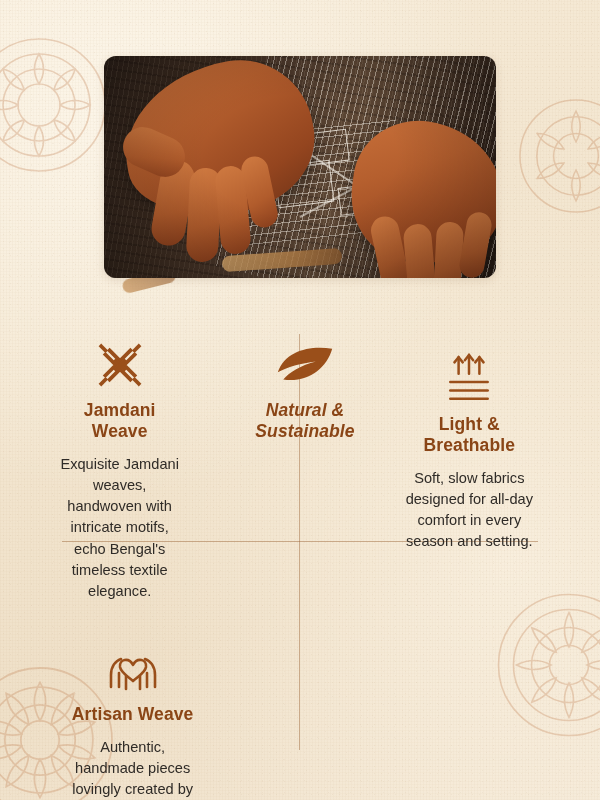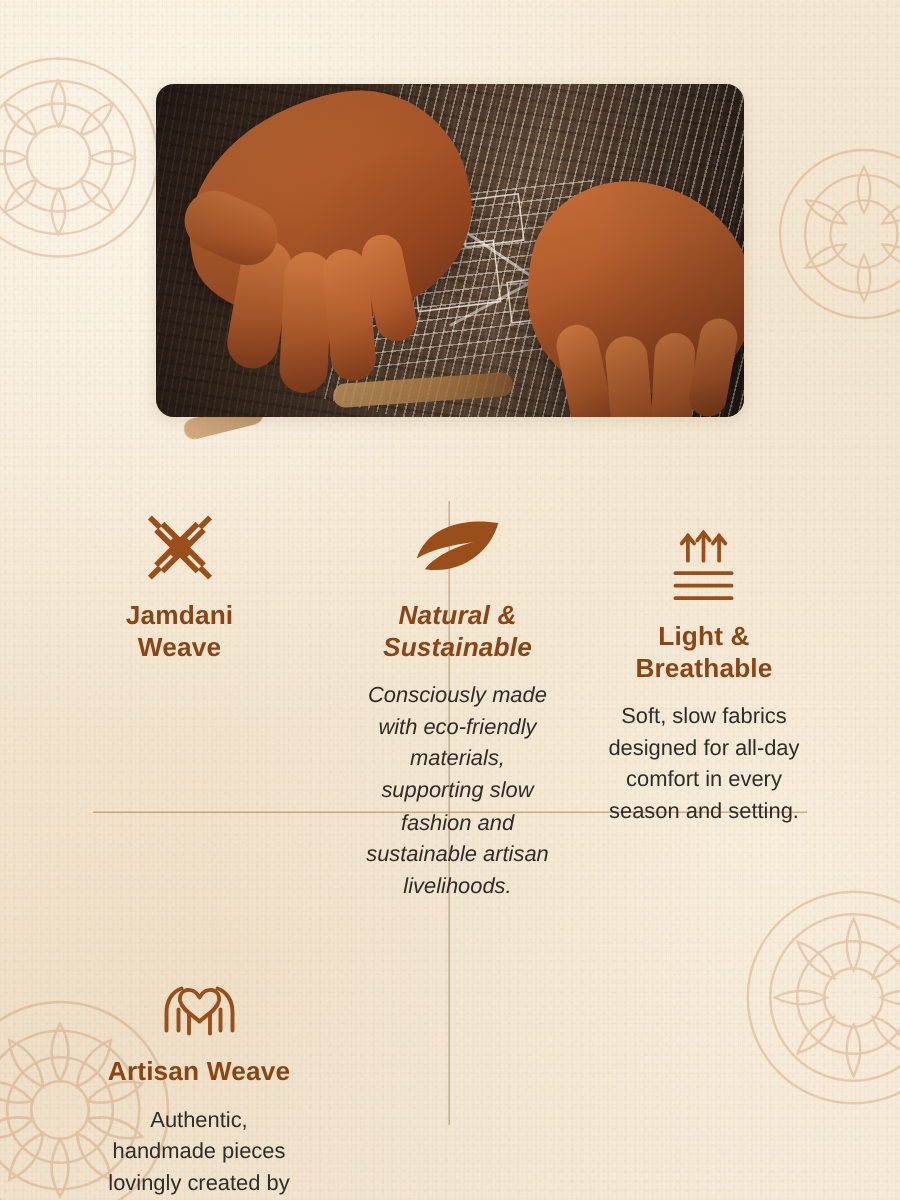--- a/index.html
+++ b/index.html
@@ -373,30 +373,30 @@
         <path d="M14 38 L24 28 L34 38"></path>
         <path d="M20 20 L28 28"></path>
         <path d="M28 20 L20 28"></path>
         <path d="M6 6 L10 10"></path>
         <path d="M42 6 L38 10"></path>
         <path d="M6 42 L10 38"></path>
         <path d="M42 42 L38 38"></path>
       </svg>
     </div>
     <h3 class="cell-title">Jamdani Weave</h3>
+    <p class="cell-body">Exquisite Jamdani weaves, handwoven with intricate motifs, echo Bengal's timeless textile elegance.</p>
   </div>
 
   <div class="cell cell-r1c2">
     <div class="cell-icon">
       <svg width="58" height="44" viewBox="0 0 64 44" fill="#9a4f1a">
         <path d="M2 30 C10 6 38 0 62 4 C56 26 34 42 8 38 C14 30 28 22 44 18 C28 20 12 24 2 30 Z"></path>
       </svg>
     </div>
     <h3 class="cell-title">Natural &amp; Sustainable</h3>
-    <p class="cell-body">Consciously made with eco-friendly materials, supporting slow fashion and sustainable artisan livelihoods.</p>
   </div>
 
   <div class="cell cell-r2c1">
     <div class="cell-icon">
       <svg width="50" height="52" viewBox="0 0 48 50" fill="none" stroke="#9a4f1a" stroke-width="2.4" stroke-linecap="round">
         <path d="M14 20 L14 4"></path>
         <path d="M10 9 L14 4 L18 9"></path>
         <path d="M24 20 L24 2"></path>
         <path d="M20 7 L24 2 L28 7"></path>
         <path d="M34 20 L34 4"></path>

